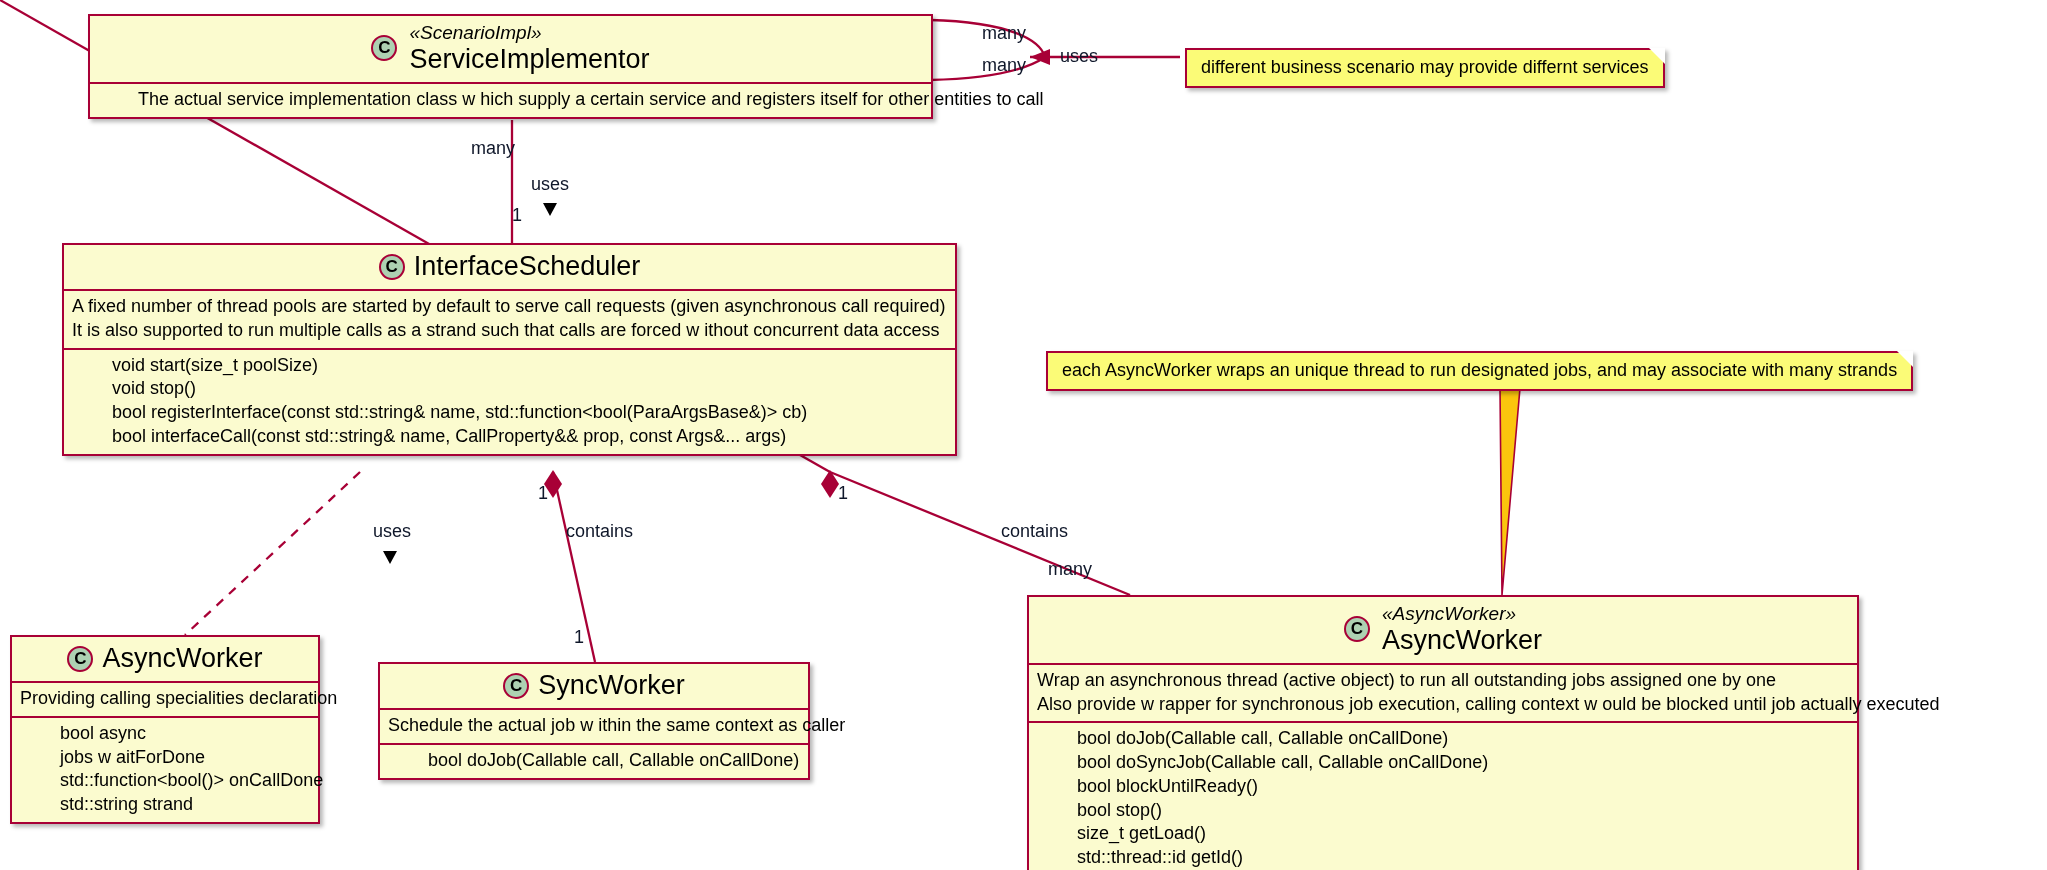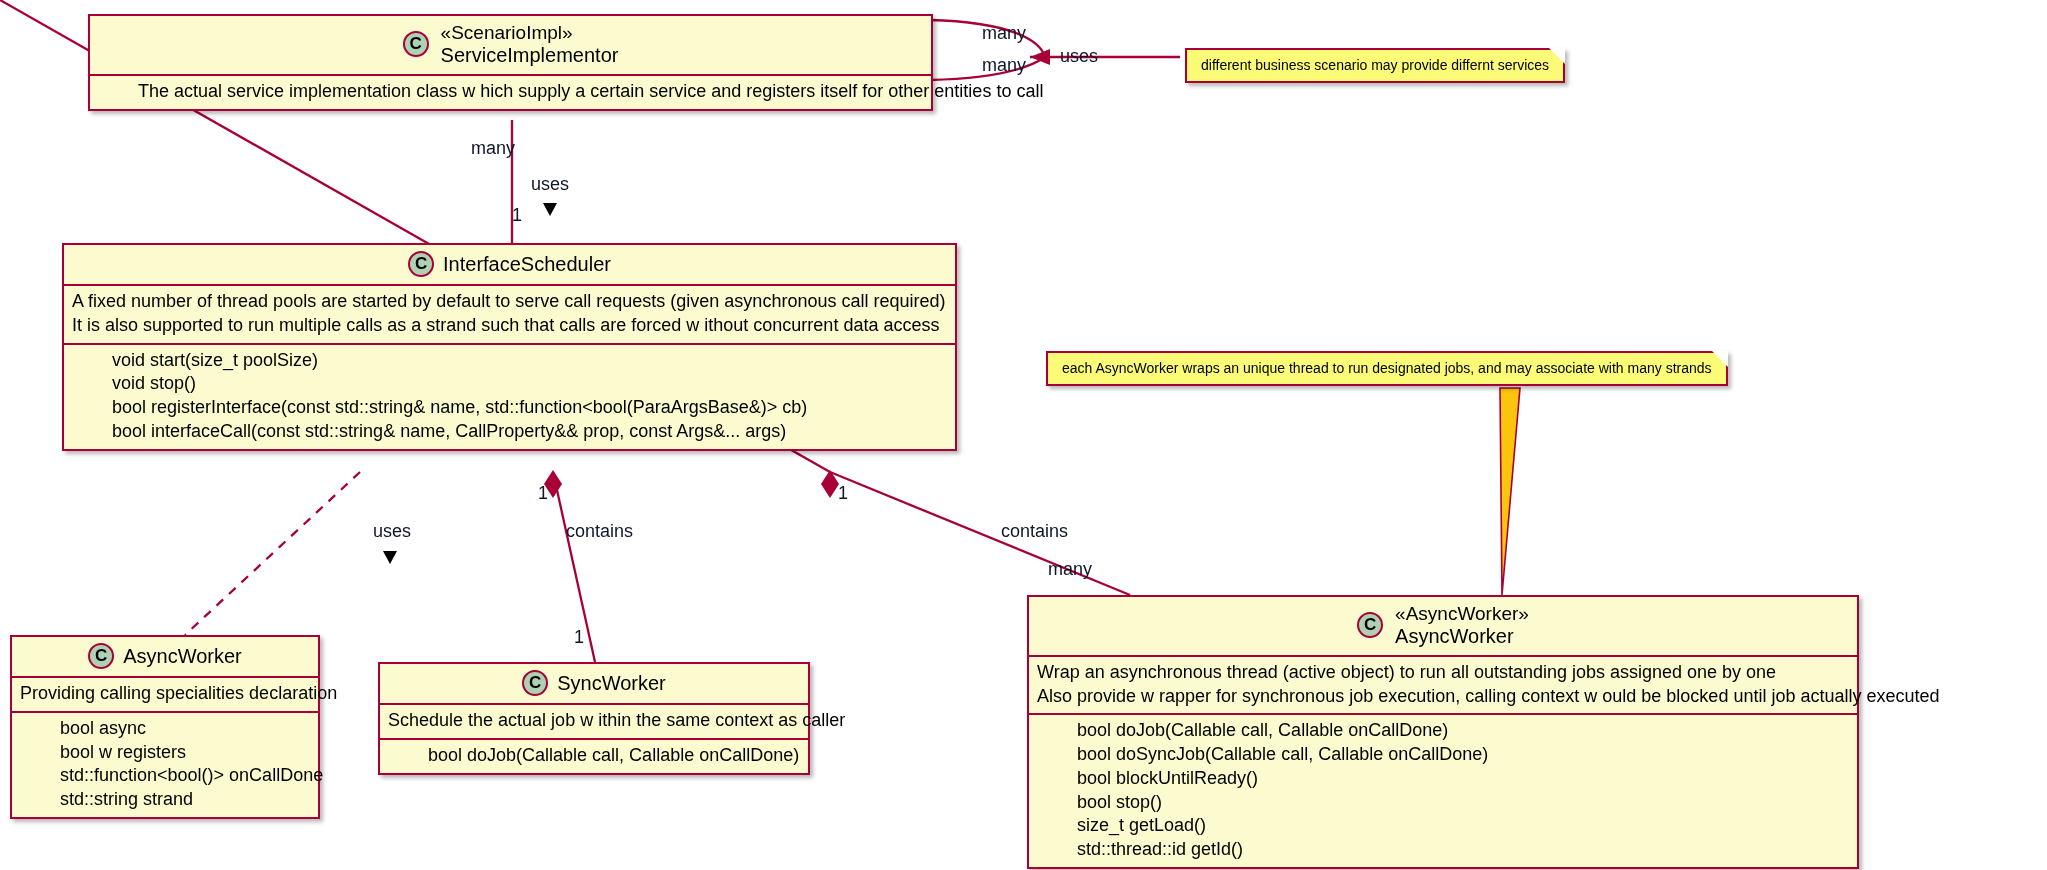--- a/index.html
+++ b/index.html
@@ -37,26 +37,27 @@
     box-sizing: border-box;
   }
   .uml-header {
     padding: 6px 10px 7px 10px;
     text-align: center;
     border-bottom: 2px solid #A80036;
     line-height: 1.15;
   }
   .uml-header .stereo {
     display: block;
+    font-style: italic;
     font-size: 19px;
     color: #000;
   }
   .uml-header .cname {
     display: block;
-    font-size: 20px;
+    font-size: 27px;
     color: #000;
   }
   .uml-header.single-line {
     display: flex;
     align-items: center;
     justify-content: center;
     gap: 9px;
   }
   .cicon {
     display: inline-block;
@@ -93,21 +94,21 @@
   }
 
   
   .uml-note {
     position: absolute;
     background: #FBFB77;
     border: 2px solid #A80036;
     box-shadow: 3px 3px 4px rgba(0,0,0,0.28);
     box-sizing: border-box;
     padding: 7px 14px 8px 14px;
-    font-size: 14px;
+    font-size: 18px;
     color: #000;
     white-space: nowrap;
   }
   .uml-note .foldcut {
     position: absolute;
     right: -2px;
     top: -2px;
     width: 0; height: 0;
     border-top: 16px solid #ffffff;
     border-left: 16px solid transparent;
@@ -184,21 +185,21 @@
   <div class="uml-class" style="left:10px; top:635px; width:310px;">
     <div class="uml-header single-line">
       <span class="cicon">C</span>
       <span class="cname">AsyncWorker</span>
     </div>
     <div class="uml-section">
       <div class="uml-line">Providing calling specialities declaration</div>
     </div>
     <div class="uml-section">
       <div class="uml-line">bool async</div>
-      <div class="uml-line">bool w registers</div>
+      <div class="uml-line">jobs w aitForDone</div>
       <div class="uml-line">std::function&lt;bool()&gt; onCallDone</div>
       <div class="uml-line">std::string strand</div>
     </div>
   </div>
 
   <div class="uml-class" style="left:378px; top:662px; width:432px;">
     <div class="uml-header single-line">
       <span class="cicon">C</span>
       <span class="cname">SyncWorker</span>
     </div>

